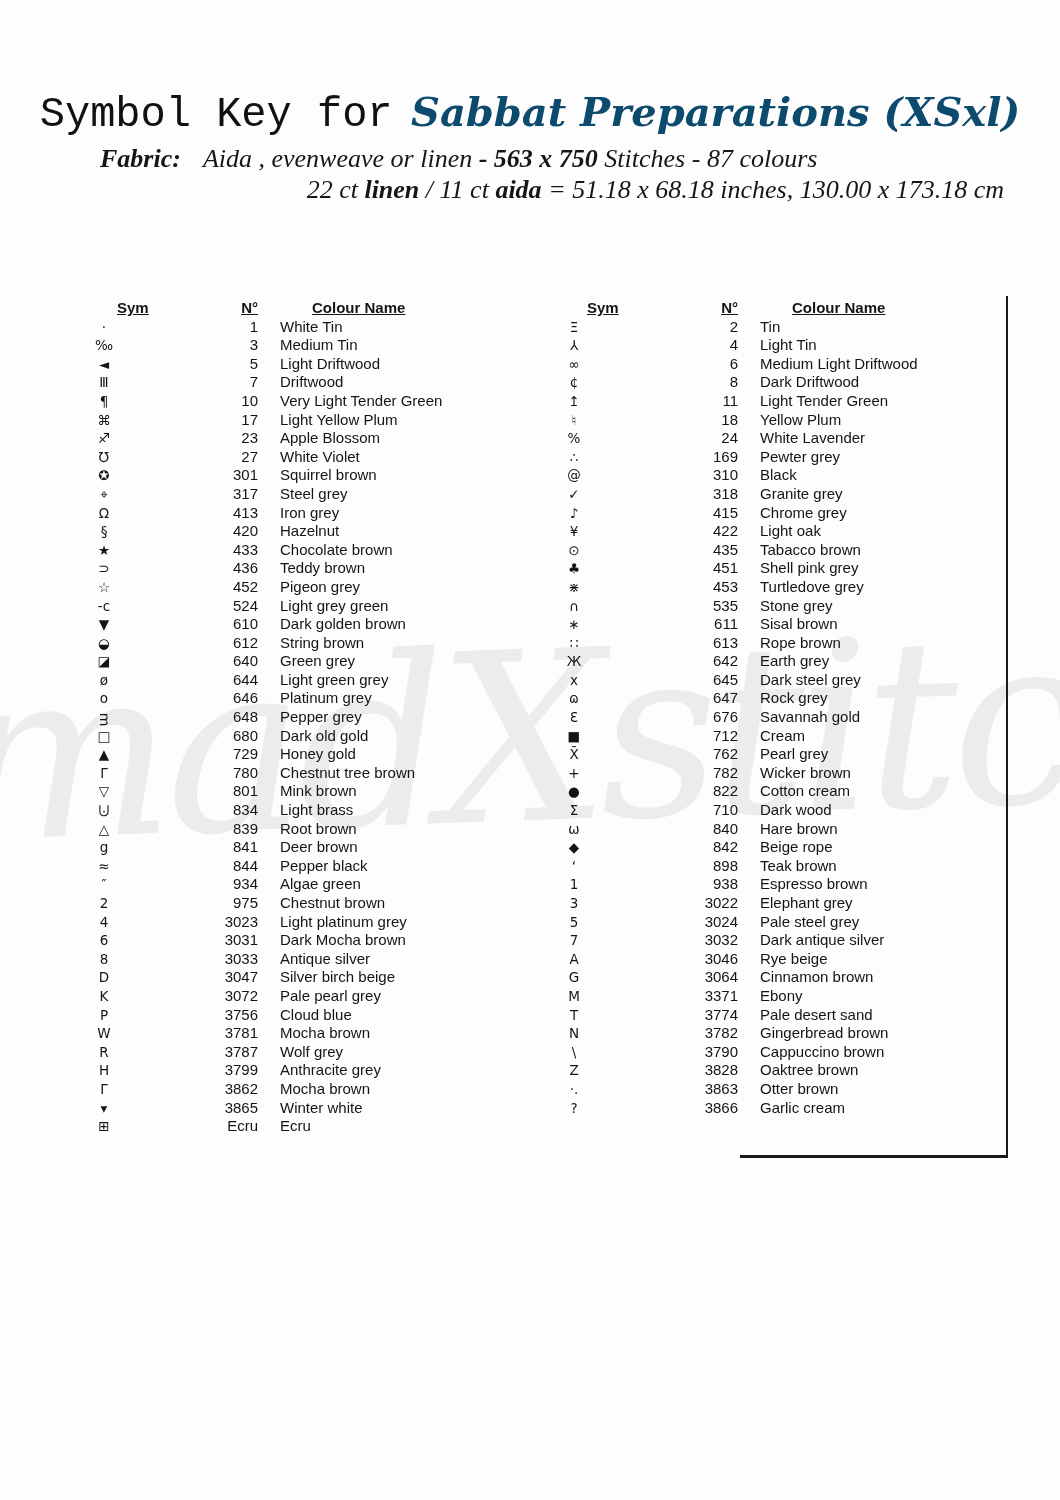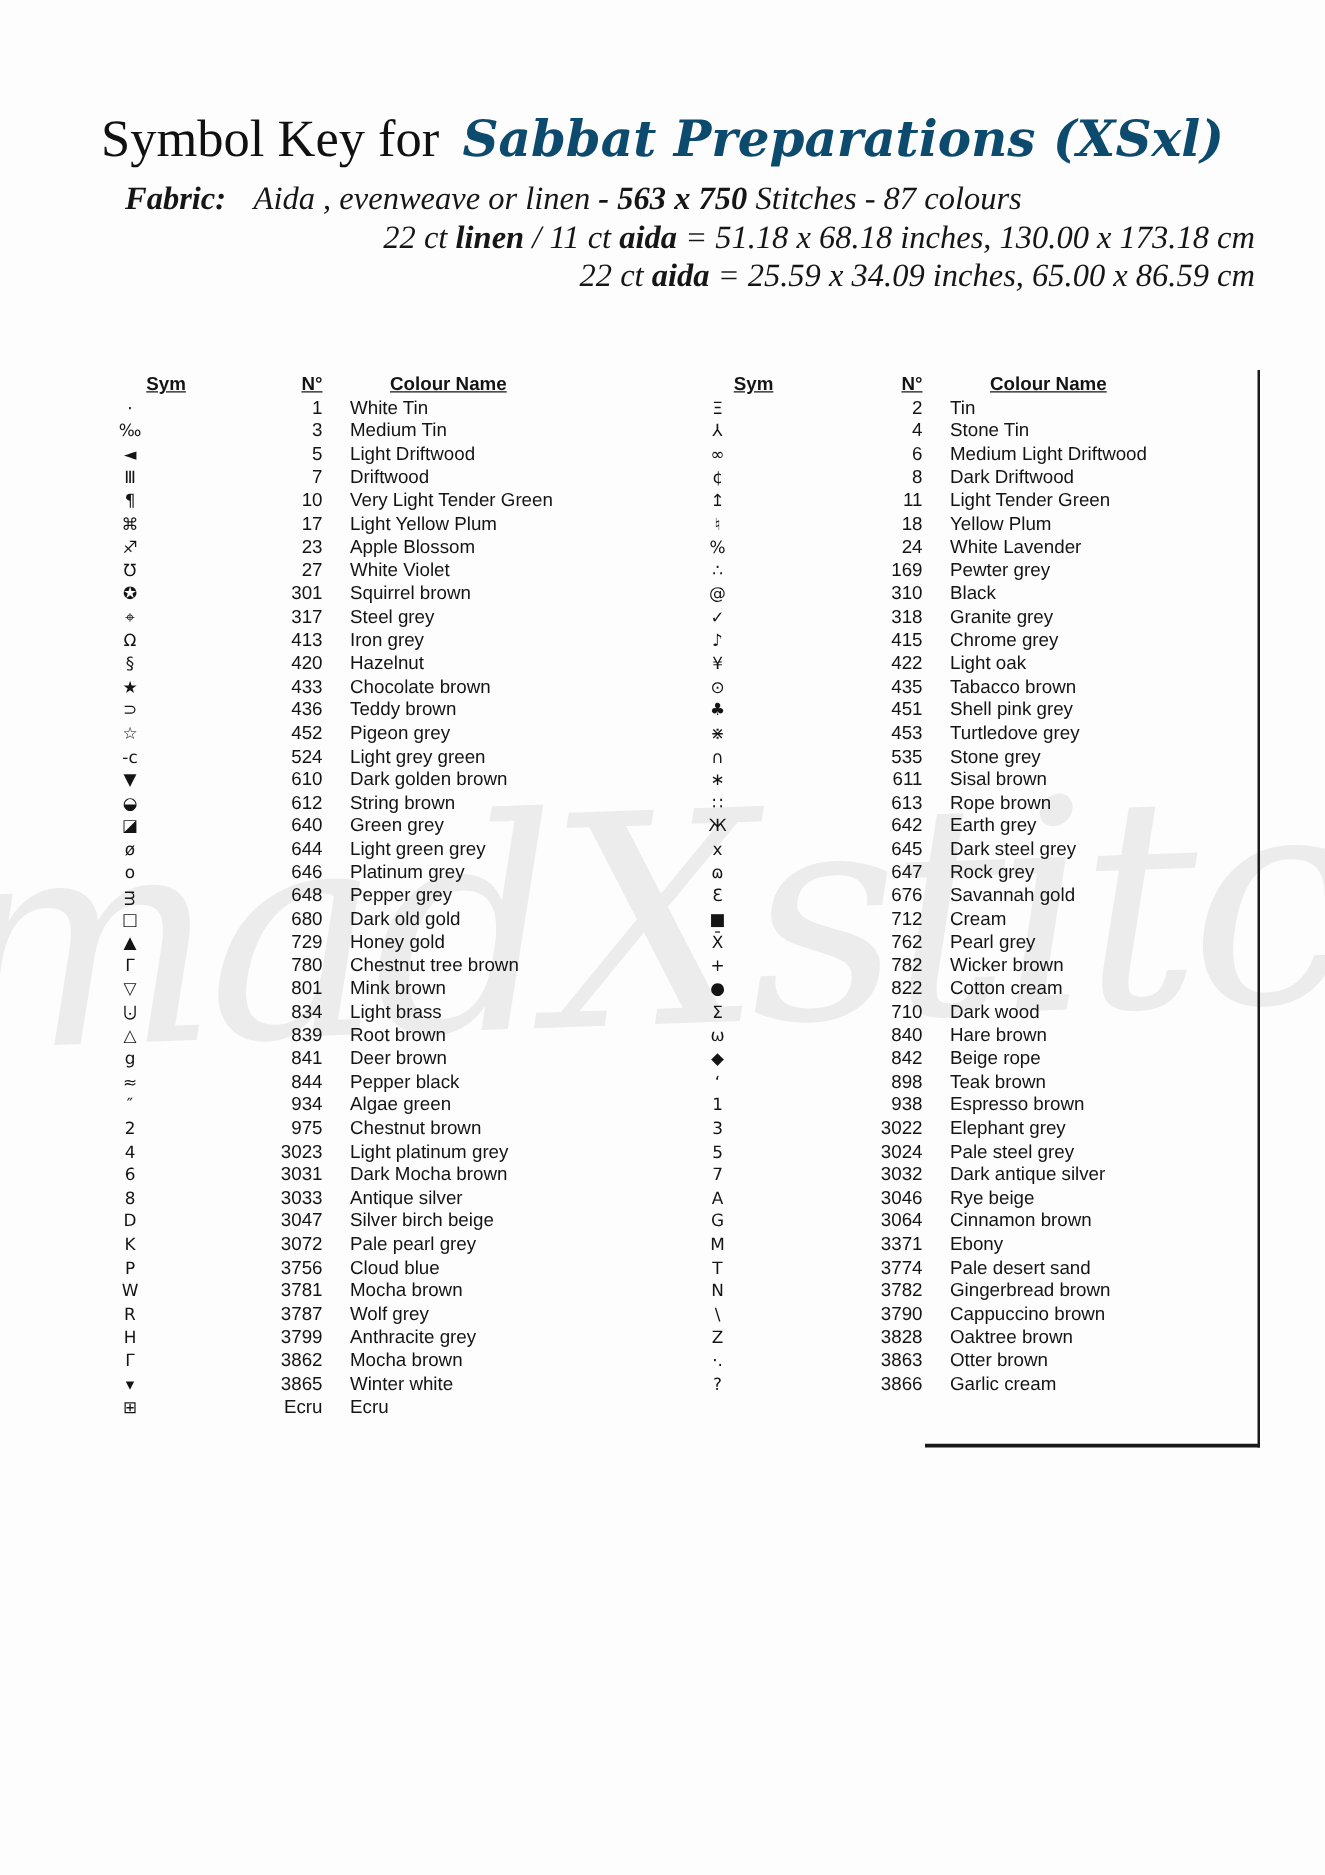--- a/index.html
+++ b/index.html
@@ -28,21 +28,21 @@
   }
   
   .title{
     position:absolute;
     top:88px;
     left:0; right:0;
     text-align:center;
     white-space:nowrap;
   }
   .title-prefix{
-    font-family:Liberation Serif, serif;
+    font-family:Liberation Mono, monospace;
     font-size:42px;
     color:#111;
     letter-spacing:0px;
   }
   .title-name{
     font-family:"DejaVu Serif",serif;
     font-style:italic;
     font-weight:bold;
     font-size:40px;
     margin-left:14px;
@@ -118,21 +118,20 @@
     <span class="title-prefix">Symbol Key for</span>
     <span class="title-name" style="color: #0c4a6e;">Sabbat Preparations (XSxl)</span>
   </div>
 
   <div class="fabric">
     <div class="fabric-first">
       <span class="fabric-label">Fabric:</span><span>Aida , evenweave or  linen </span><b>- 563 x 750</b><span> Stitches - 87 colours</span>
     </div>
     <div>
         <div class="fabric-line"><span>22 ct </span><b>linen</b><span> / 11 ct </span><b>aida</b><span> = 51.18 x 68.18 inches, 130.00 x 173.18 cm</span></div>
-        <div class="fabric-line"><span>22 ct </span><b>aida</b><span> = 25.59 x 34.09 inches, 65.00 x 86.59 cm</span></div>
       </div>
   </div>
 
   <div class="key-col kleft">
     <div class="krow khead">
       <span class="csym">Sym</span>
       <span class="cno">N°</span>
       <span class="cgap"></span>
       <span class="cname">Colour Name</span>
     </div>
@@ -415,21 +414,21 @@
         <div class="krow">
           <span class="csym">Ξ</span>
           <span class="cno">2</span>
           <span class="cgap"></span>
           <span class="cname">Tin</span>
         </div>
         <div class="krow">
           <span class="csym">⅄</span>
           <span class="cno">4</span>
           <span class="cgap"></span>
-          <span class="cname">Stone Tin</span>
+          <span class="cname">Light Tin</span>
         </div>
         <div class="krow">
           <span class="csym">∞</span>
           <span class="cno">6</span>
           <span class="cgap"></span>
           <span class="cname">Medium Light Driftwood</span>
         </div>
         <div class="krow">
           <span class="csym">¢</span>
           <span class="cno">8</span>

